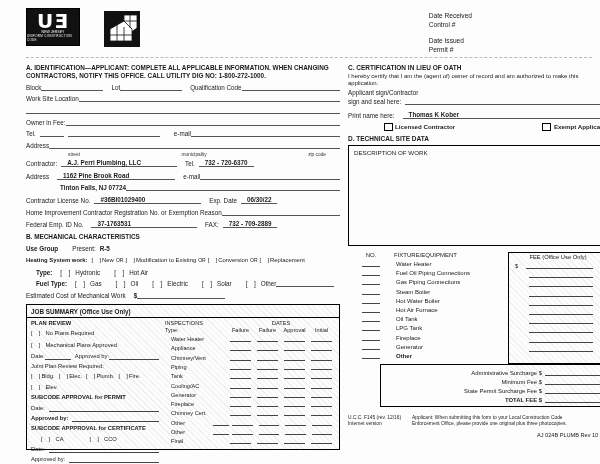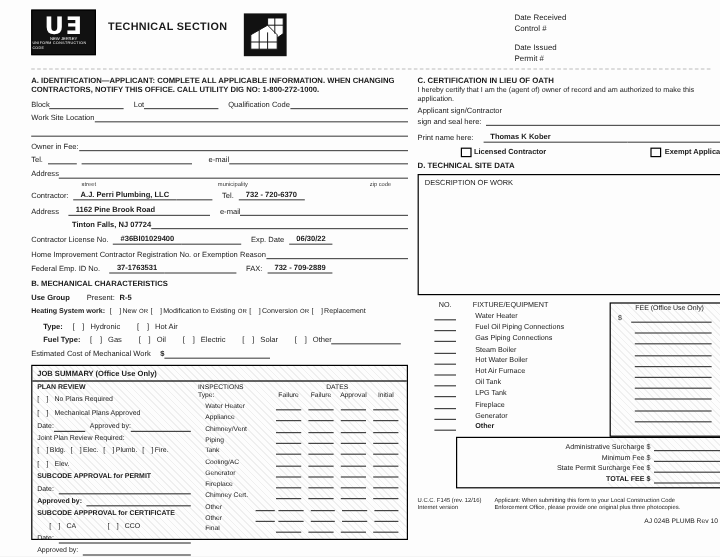--- a/index.html
+++ b/index.html
@@ -98,21 +98,20 @@
 
 <div class="page">
 
   <div class="hdr">
     <div class="logo">
       <div class="ue">UƎ</div>
       <div class="nj">NEW JERSEY</div>
       <div class="ucc">UNIFORM  CONSTRUCTION  CODE</div>
     </div>
     <div class="titleblk">
-      <div class="subtitle">TECHNICAL SECTION</div>
     </div>
     <svg class="ducticon" viewBox="0 0 36 36">
       <rect x="0" y="0" width="36" height="36" fill="#111"></rect>
       <polygon points="20,4 33,4 33,17 26,22 20,16" fill="#fff" stroke="#111" stroke-width=".8"></polygon>
       <polygon points="6,18 20,10 28,18 28,30 6,30" fill="#fff" stroke="#111" stroke-width=".8"></polygon>
       <line x1="26" y1="4" x2="26" y2="17" stroke="#111" stroke-width=".8"></line>
       <line x1="20" y1="10" x2="33" y2="10" stroke="#111" stroke-width=".8"></line>
       <line x1="6" y1="24" x2="28" y2="24" stroke="#111" stroke-width=".8"></line>
       <line x1="13" y1="14" x2="13" y2="30" stroke="#111" stroke-width=".8"></line>
       <line x1="20" y1="16" x2="20" y2="30" stroke="#111" stroke-width=".8"></line>

